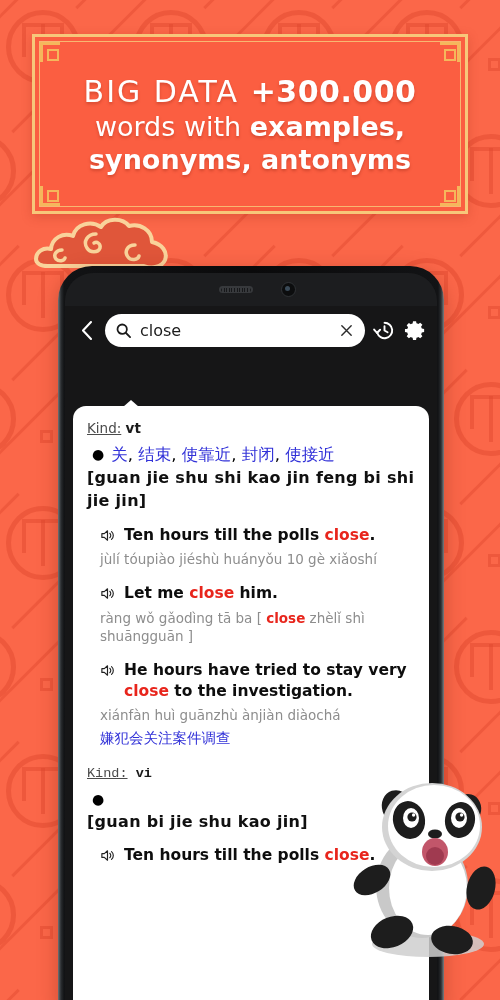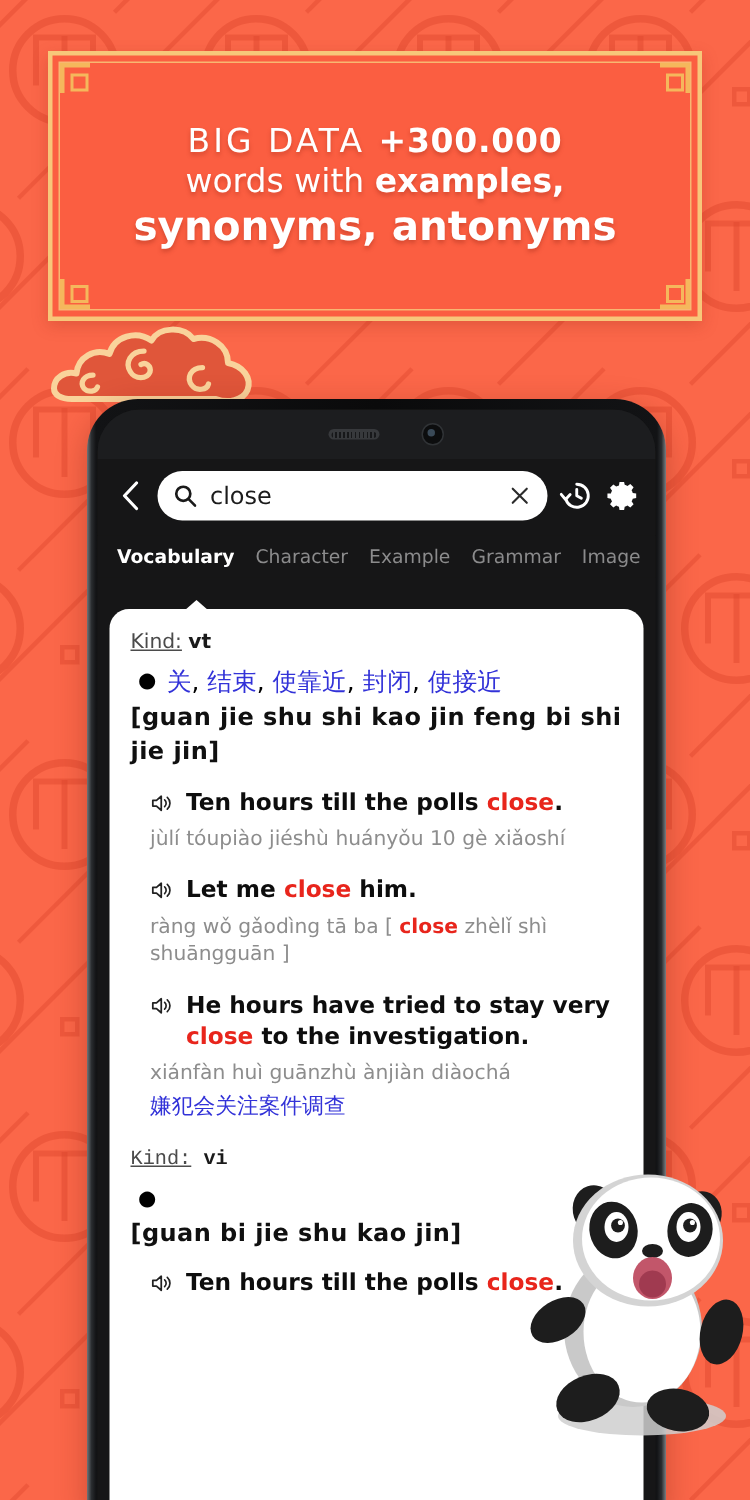--- a/index.html
+++ b/index.html
@@ -94,24 +94,24 @@
     inset: 0;
     display: flex;
     flex-direction: column;
     align-items: center;
     justify-content: center;
     gap: 2px;
     color: #ffffff;
     text-shadow: 0 2px 3px rgba(140,35,18,0.35);
     font-family: "DejaVu Sans", sans-serif;
   }
-  .bl-1 { font-size: 22px; letter-spacing: 0.5px; }
+  .bl-1 { font-size: 30px; letter-spacing: 0.5px; }
   .bl-1 .lite { font-weight: 400; letter-spacing: 2px; }
   .bl-1 .bold { font-weight: 700; }
-  .bl-2 { font-size: 22px; }
+  .bl-2 { font-size: 27px; }
   .bl-2 .lite { font-weight: 400; }
   .bl-2 .bold { font-weight: 700; }
   .bl-3 { font-size: 27px; font-weight: 700; }
 
   
   #cloud {
     position: absolute;
     left: 34px; top: 212px;
     width: 136px; height: 60px;
     z-index: 6;
@@ -505,27 +505,20 @@
         <path d="M7.4 11.2 L4.2 14.6 L1.2 11" fill="none" stroke="#fff" stroke-width="2" stroke-linecap="round" stroke-linejoin="round"></path>
         <path d="M12 7.6 L12 12 L15.2 13.8" fill="none" stroke="#fff" stroke-width="2" stroke-linecap="round" stroke-linejoin="round"></path>
       </svg>
 
       <svg class="topicon" viewBox="0 0 24 24">
         <path fill="#fff" d="M12 8.2a3.8 3.8 0 1 0 0 7.6 3.8 3.8 0 0 0 0-7.6zm0 5.9a2.1 2.1 0 1 1 0-4.2 2.1 2.1 0 0 1 0 4.2z"></path>
         <path fill="#fff" d="M21 13.6v-3.2l-2.4-.4a6.9 6.9 0 0 0-.8-1.9l1.4-2-2.3-2.3-2 1.4a6.9 6.9 0 0 0-1.9-.8L12.6 2.4h-3.2l-.4 2.4a6.9 6.9 0 0 0-1.9.8l-2-1.4-2.3 2.3 1.4 2a6.9 6.9 0 0 0-.8 1.9L1 10.4v3.2l2.4.4c.18.67.45 1.3.8 1.9l-1.4 2 2.3 2.3 2-1.4c.6.35 1.23.62 1.9.8l.4 2.4h3.2l.4-2.4c.67-.18 1.3-.45 1.9-.8l2 1.4 2.3-2.3-1.4-2c.35-.6.62-1.23.8-1.9l2.4-.4z"></path>
       </svg>
     </div>
 
-    <div id="tabs">
-      <div class="tab active">Vocabulary</div>
-      <div class="tab">Character</div>
-      <div class="tab">Example</div>
-      <div class="tab">Grammar</div>
-      <div class="tab">Image</div>
-    </div>
     <div id="notch-point"></div>
 
     <div id="card">
 
       <div class="kind">
         <span class="k-label">Kind:</span>
         <span class="k-val">vt</span>
       </div>
 
       <div class="senses">

